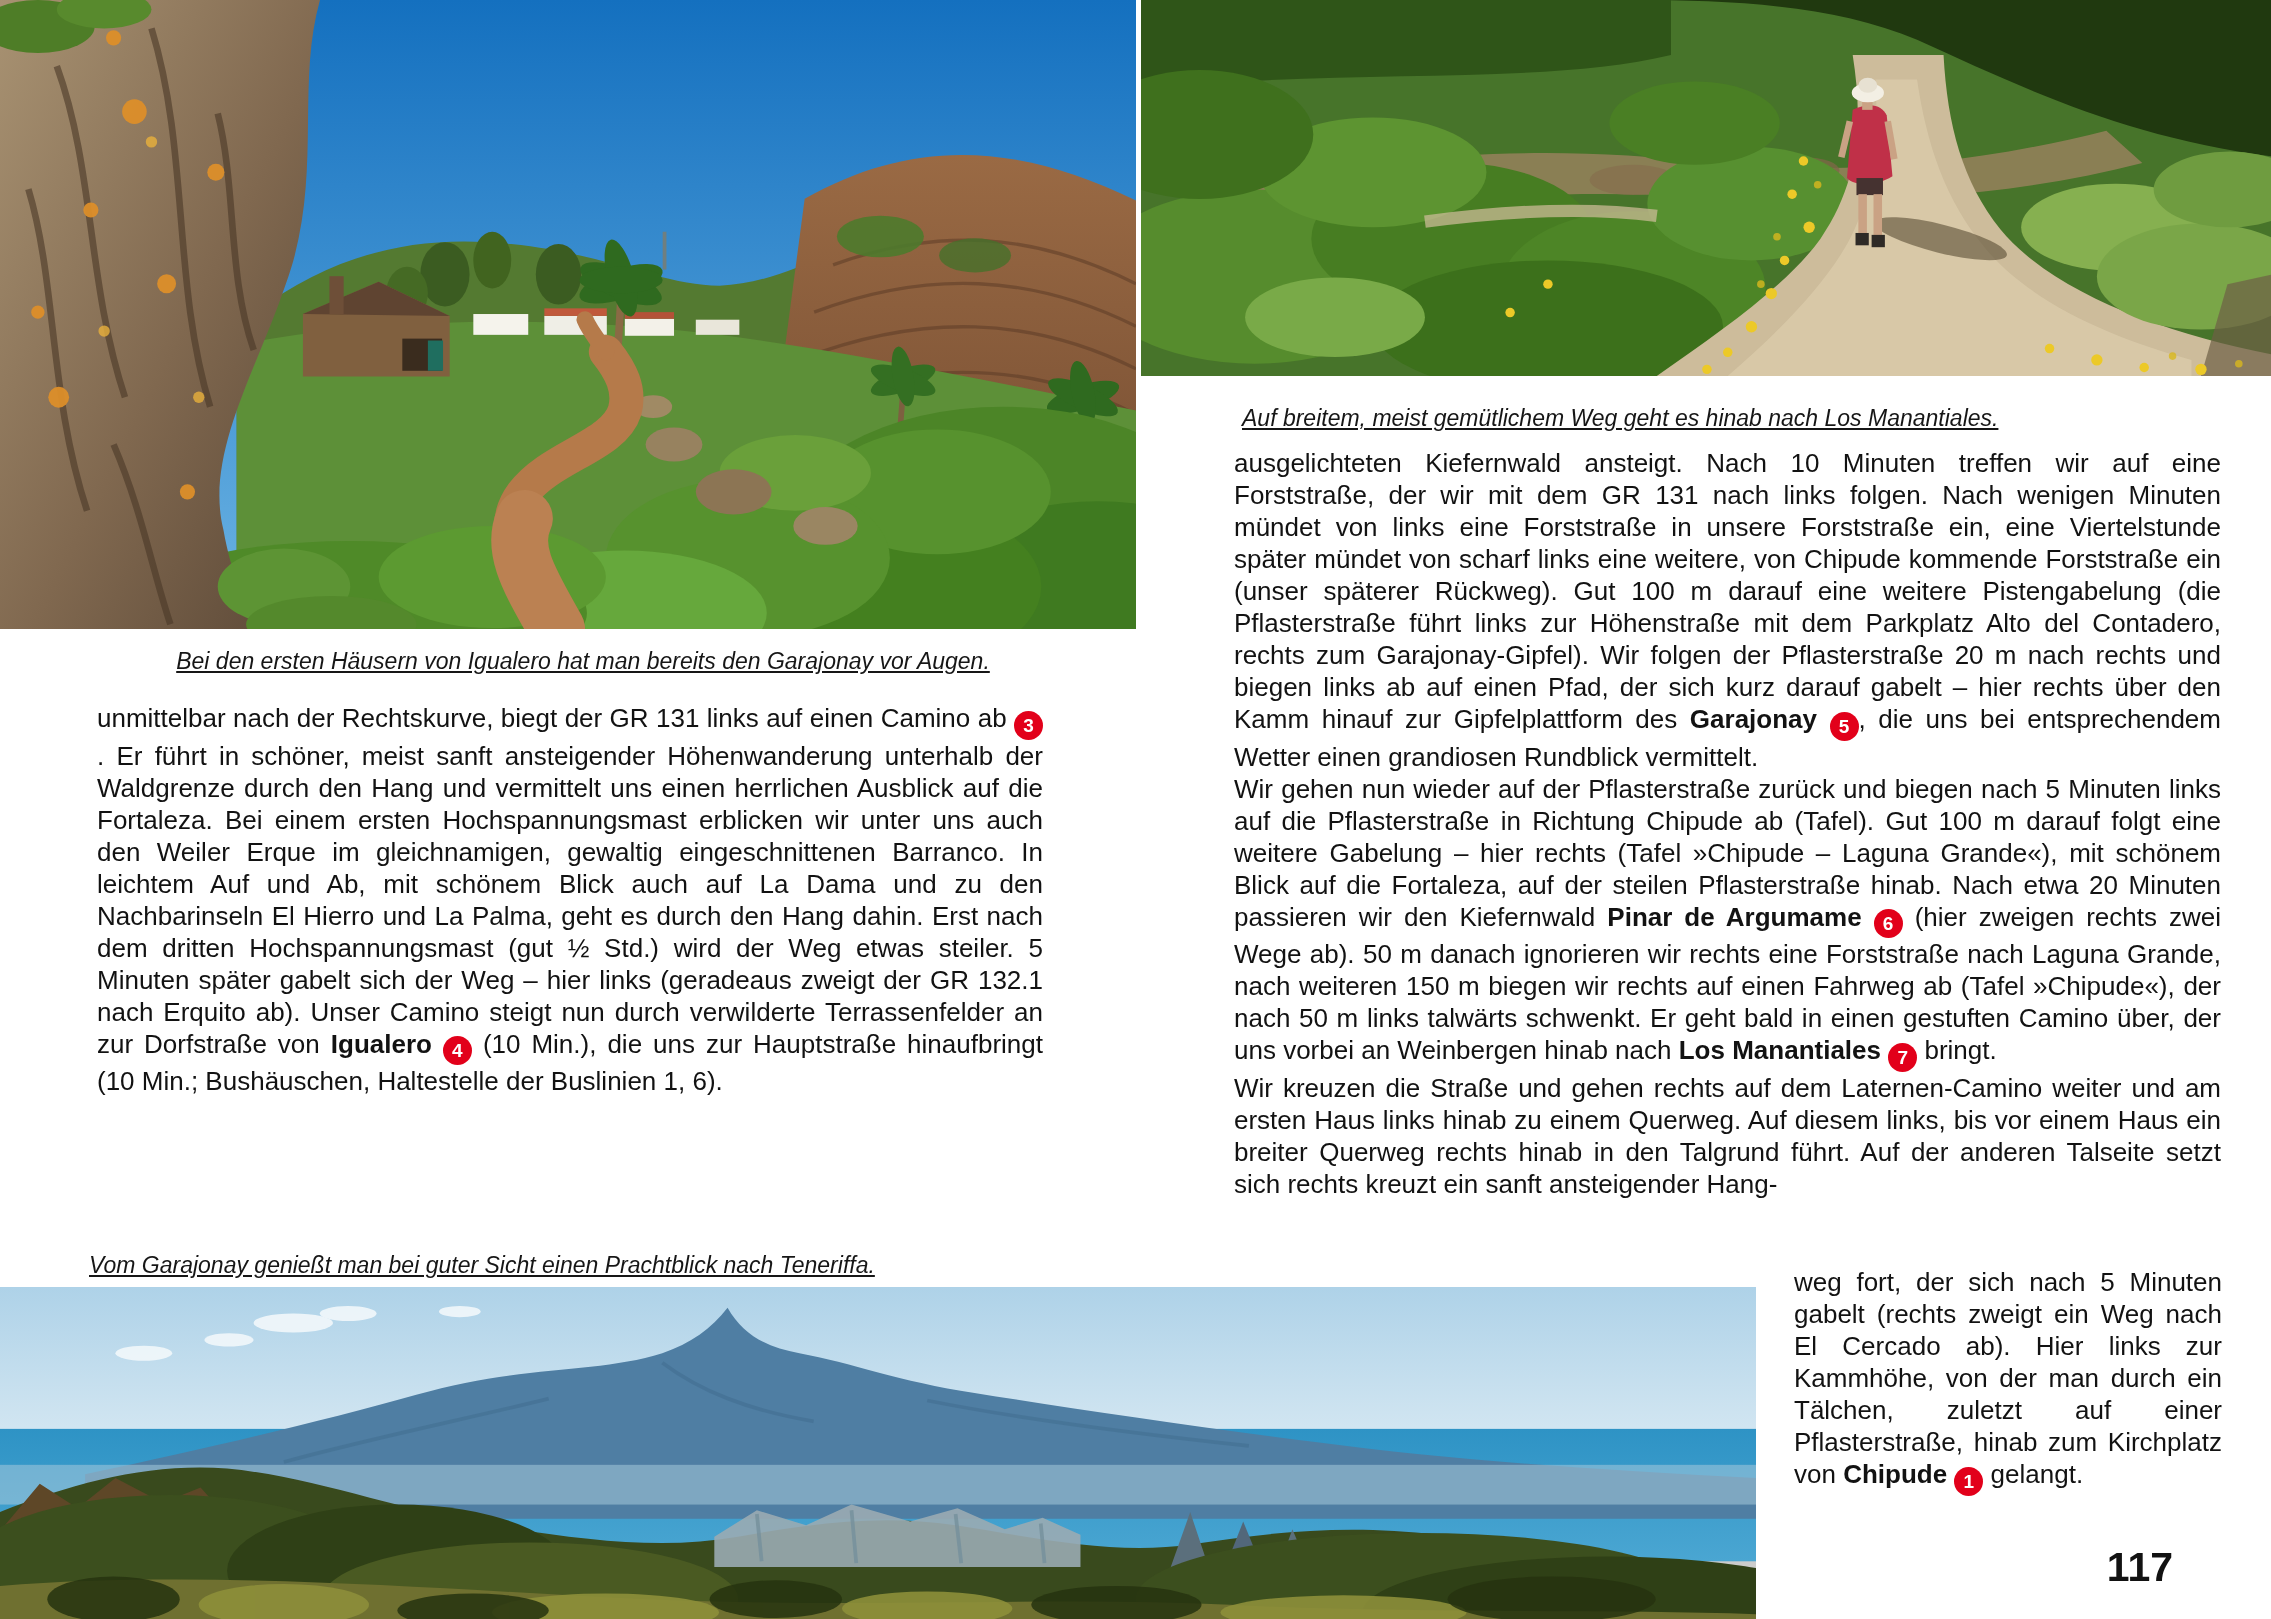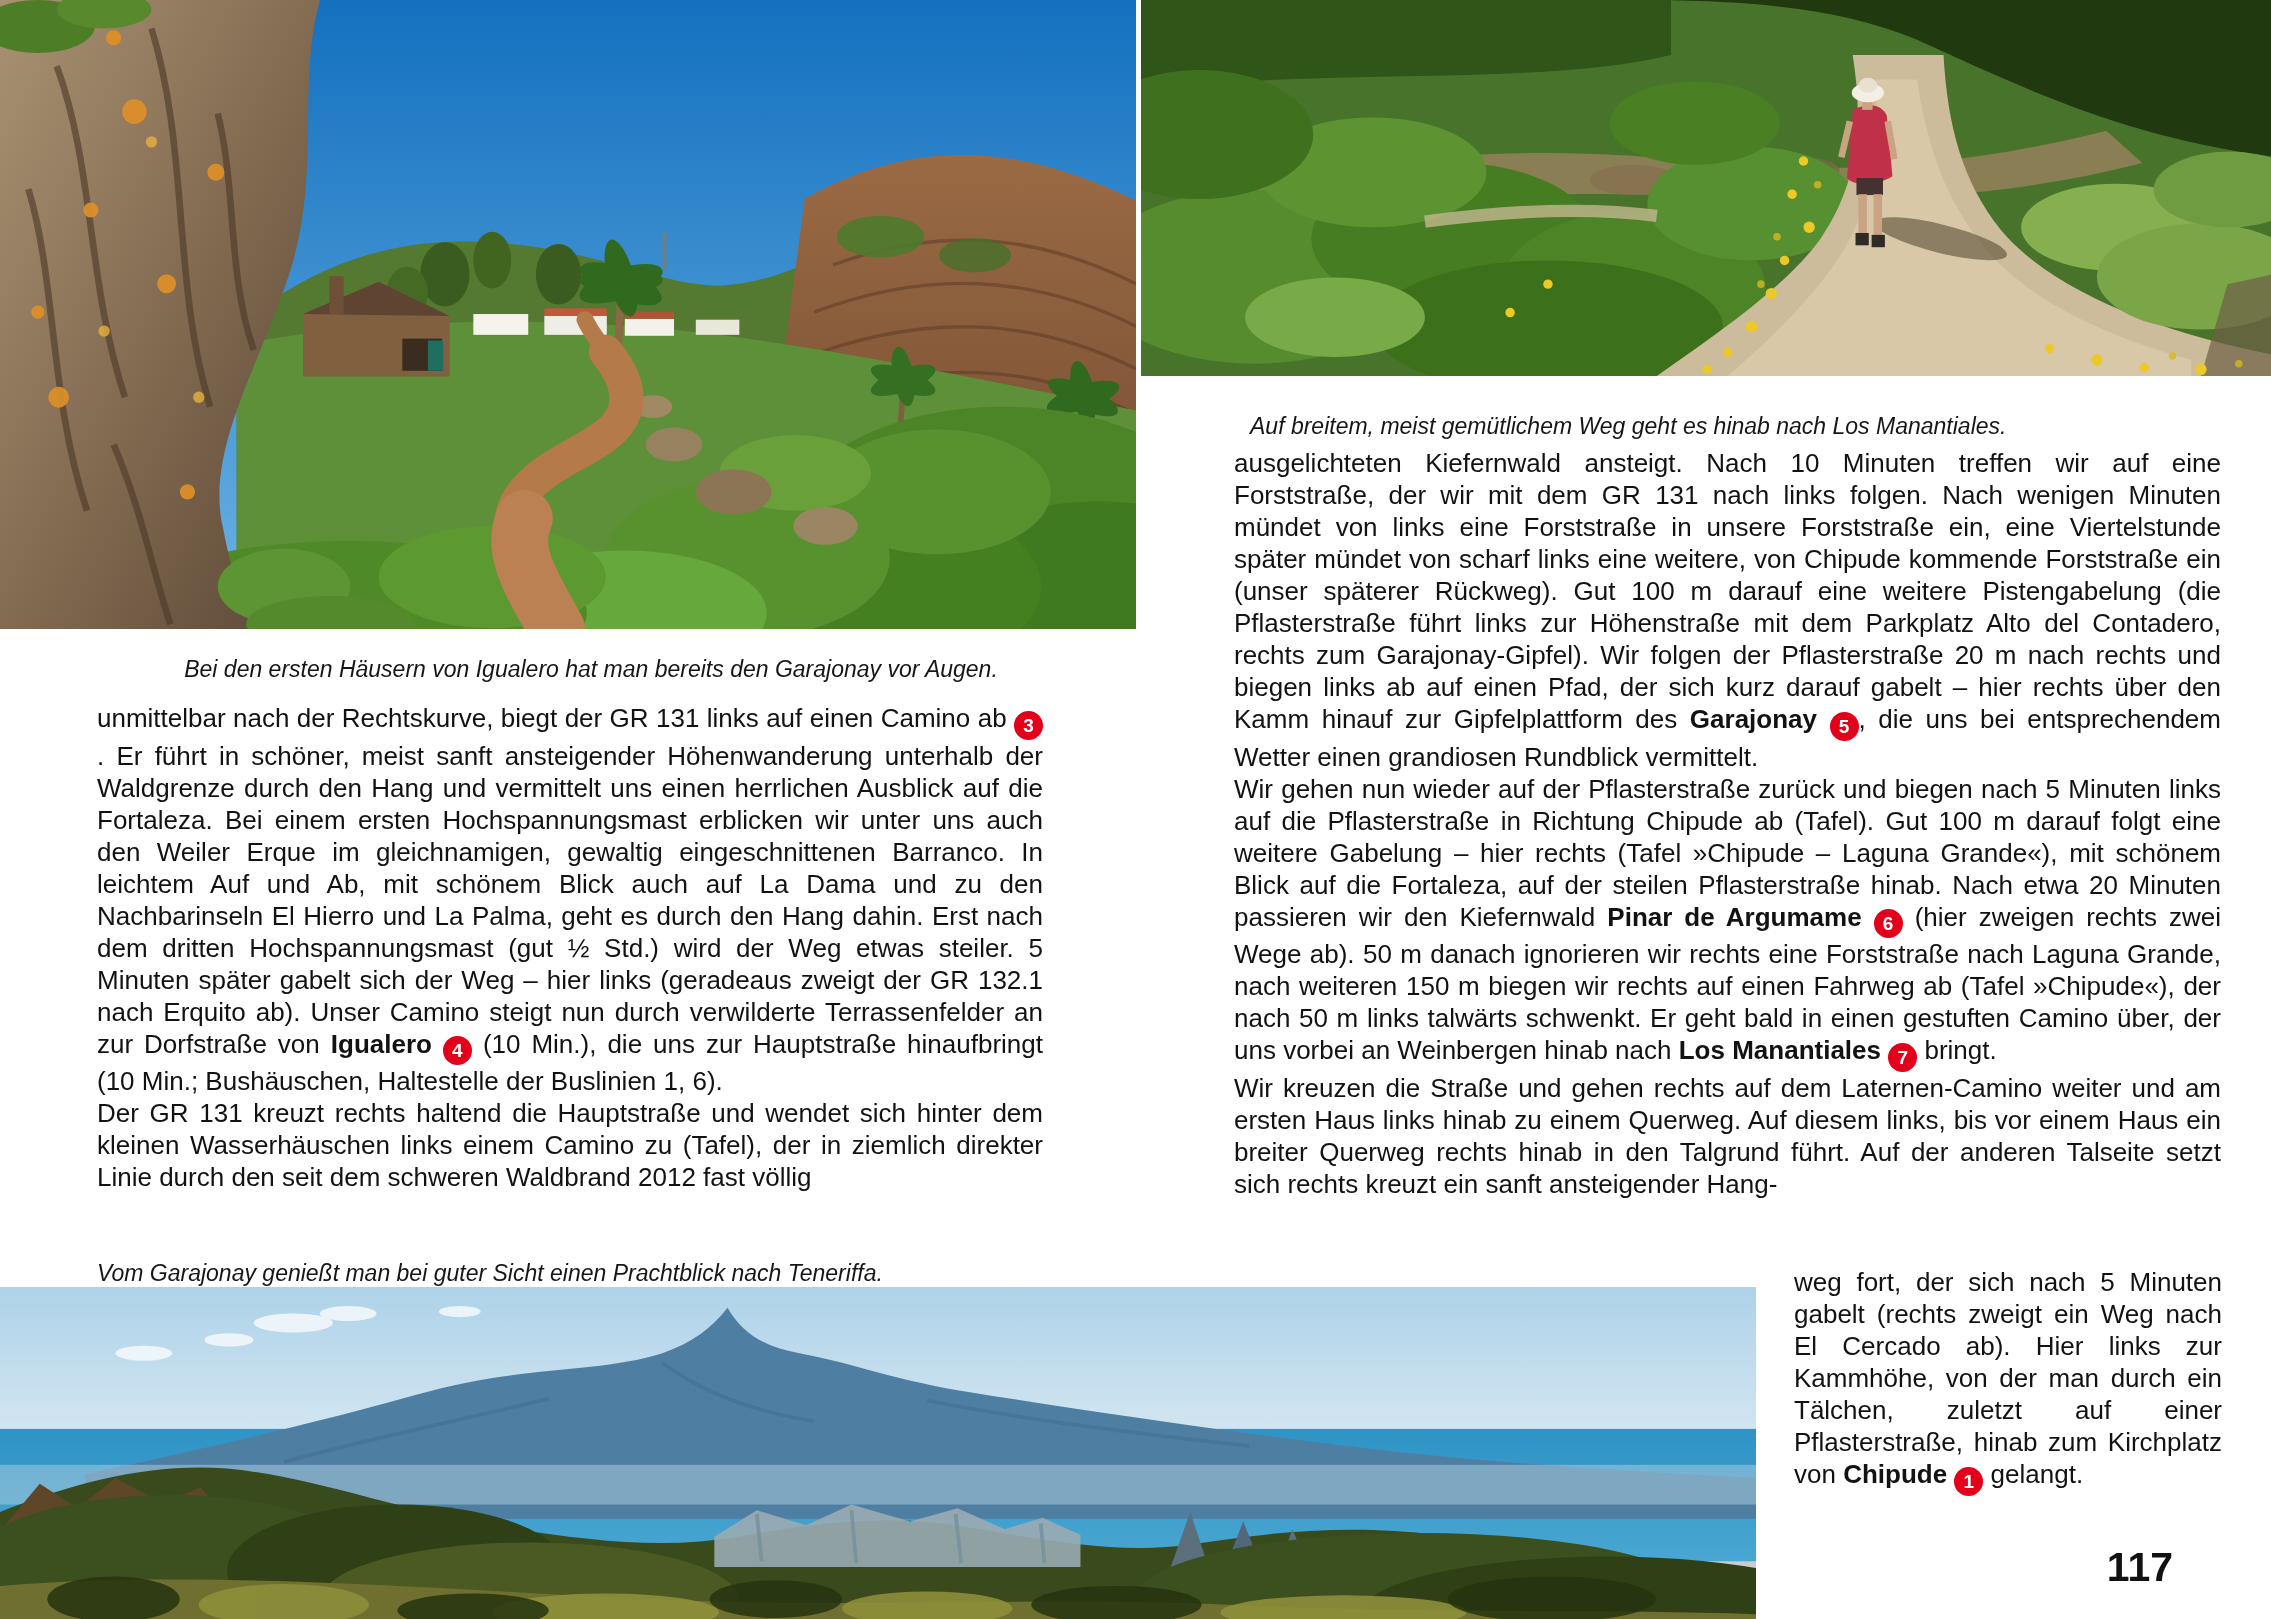--- a/index.html
+++ b/index.html
@@ -8,21 +8,21 @@
     font-family:"Liberation Sans","DejaVu Sans",sans-serif;color:#121212;
     overflow:hidden;margin:0 auto;
   }
   figure.photo{position:absolute;margin:0;padding:0;overflow:hidden;background:#ccc;}
   figure.photo svg{display:block;width:100%;height:100%;}
   .photo-topleft{left:0;top:0;width:1136px;height:629px;}
   .photo-topright{left:1141px;top:0;width:1130px;height:376px;}
   .photo-bottom{left:0;top:1287px;width:1756px;height:332px;}
   .caption{
     position:absolute;font-style:italic;font-size:23px;line-height:26.5px;
-    color:#161616;margin:16px;
+    color:#161616;margin:8px;text-decoration:underline;
   }
   .cap-topleft{left:97px;top:640px;width:956px;text-align:center;}
   .cap-topright{left:1234px;top:397px;width:990px;}
   .cap-middle{left:81px;top:1244px;width:956px;}
   .col{
     position:absolute;text-align:justify;
     font-size:26px;line-height:32px;letter-spacing:0;color:#121212;
   }
   .leftcol{left:97px;top:702px;width:946px;}
   .rightcol{left:1234px;top:436px;width:987px;margin-top:11px;}
@@ -239,21 +239,20 @@
       </g>
     </svg>
   </figure>
 
   <p class="caption cap-topleft">Bei den ersten Häusern von Igualero hat man bereits den Garajonay vor Augen.</p>
   <p class="caption cap-topright">Auf breitem, meist gemütlichem Weg geht es hinab nach Los Manantiales.</p>
   <p class="caption cap-middle">Vom Garajonay genießt man bei guter Sicht einen Prachtblick nach Teneriffa.</p>
 
   <div class="col leftcol">
       <div class="para">unmittelbar nach der Rechtskurve, biegt der GR 131 links auf einen Camino ab <span class="badge">3</span>. Er führt in schöner, meist sanft ansteigender Höhenwanderung unterhalb der Waldgrenze durch den Hang und vermittelt uns einen herrlichen Ausblick auf die Fortaleza. Bei einem ersten Hochspannungsmast erblicken wir unter uns auch den Weiler Erque im gleichnamigen, gewaltig eingeschnittenen Barranco. In leichtem Auf und Ab, mit schönem Blick auch auf La Dama und zu den Nachbarinseln El Hierro und La Palma, geht es durch den Hang dahin. Erst nach dem dritten Hochspannungsmast (gut ½ Std.) wird der Weg etwas steiler. 5 Minuten später gabelt sich der Weg – hier links (geradeaus zweigt der GR 132.1 nach Erquito ab). Unser Camino steigt nun durch verwilderte Terrassenfelder an zur Dorfstraße von <strong>Igualero</strong> <span class="badge">4</span> (10 Min.), die uns zur Hauptstraße hinaufbringt (10 Min.; Bushäuschen, Haltestelle der Buslinien 1, 6).</div>
-      <div class="para">Der GR 131 kreuzt rechts haltend die Hauptstraße und wendet sich hinter dem kleinen Wasserhäuschen links einem Camino zu (Tafel), der in ziemlich direkter Linie durch den seit dem schweren Waldbrand 2012 fast völlig</div>
     </div>
   <div class="col rightcol">
       <div class="para">ausgelichteten Kiefernwald ansteigt. Nach 10 Minuten treffen wir auf eine Forststraße, der wir mit dem GR 131 nach links folgen. Nach wenigen Minuten mündet von links eine Forststraße in unsere Forststraße ein, eine Viertelstunde später mündet von scharf links eine weitere, von Chipude kommende Forststraße ein (unser späterer Rückweg). Gut 100 m darauf eine weitere Pistengabelung (die Pflasterstraße führt links zur Höhenstraße mit dem Parkplatz Alto del Contadero, rechts zum Garajonay-Gipfel). Wir folgen der Pflasterstraße 20 m nach rechts und biegen links ab auf einen Pfad, der sich kurz darauf gabelt – hier rechts über den Kamm hinauf zur Gipfelplattform des <strong>Garajonay</strong> <span class="badge">5</span>, die uns bei entsprechendem Wetter einen grandiosen Rundblick vermittelt.</div>
       <div class="para">Wir gehen nun wieder auf der Pflasterstraße zurück und biegen nach 5 Minuten links auf die Pflasterstraße in Richtung Chipude ab (Tafel). Gut 100 m darauf folgt eine weitere Gabelung – hier rechts (Tafel »Chipude – Laguna Grande«), mit schönem Blick auf die Fortaleza, auf der steilen Pflasterstraße hinab. Nach etwa 20 Minuten passieren wir den Kiefernwald <strong>Pinar de Argumame</strong> <span class="badge">6</span> (hier zweigen rechts zwei Wege ab). 50 m danach ignorieren wir rechts eine Forststraße nach Laguna Grande, nach weiteren 150 m biegen wir rechts auf einen Fahrweg ab (Tafel »Chipude«), der nach 50 m links talwärts schwenkt. Er geht bald in einen gestuften Camino über, der uns vorbei an Weinbergen hinab nach <strong>Los Manantiales</strong> <span class="badge">7</span> bringt.</div>
       <div class="para">Wir kreuzen die Straße und gehen rechts auf dem Laternen-Camino weiter und am ersten Haus links hinab zu einem Querweg. Auf diesem links, bis vor einem Haus ein breiter Querweg rechts hinab in den Talgrund führt. Auf der anderen Talseite setzt sich rechts kreuzt ein sanft ansteigender Hang-</div>
     </div>
   <div class="col wrapcol">
       <div class="para">weg fort, der sich nach 5 Minuten gabelt (rechts zweigt ein Weg nach El Cercado ab). Hier links zur Kammhöhe, von der man durch ein Tälchen, zuletzt auf einer Pflasterstraße, hinab zum Kirchplatz von <strong>Chipude</strong> <span class="badge">1</span> gelangt.</div>
     </div>
 

